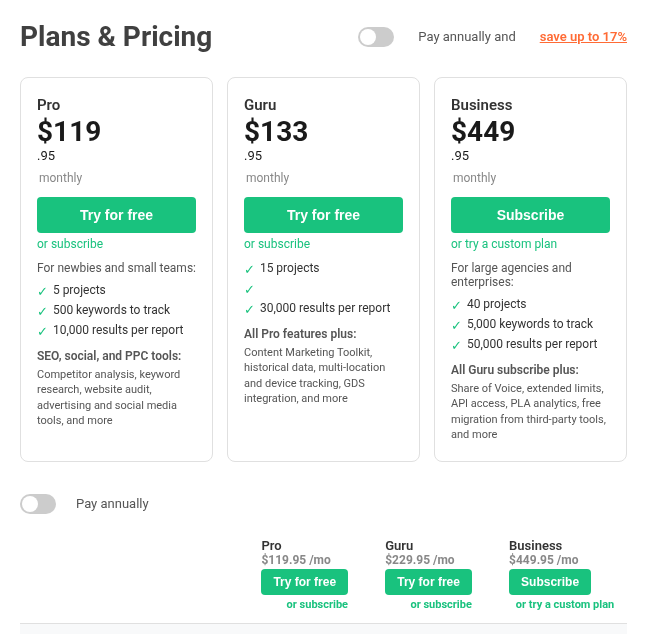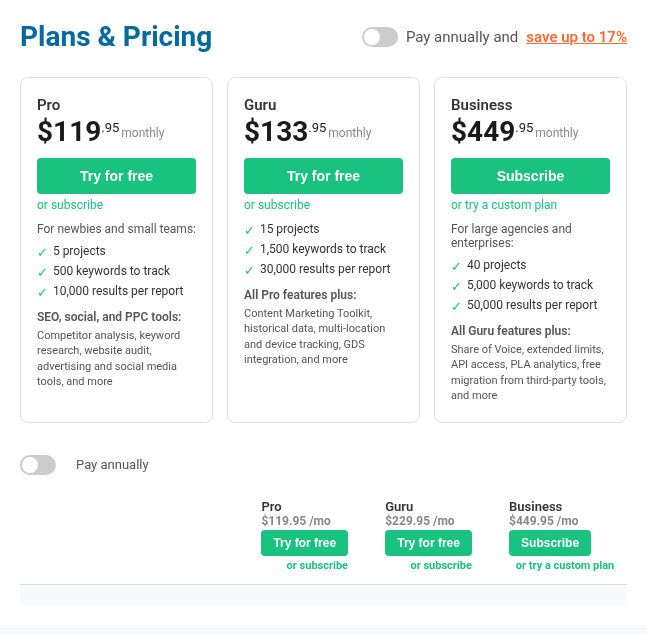--- a/index.html
+++ b/index.html
@@ -1,31 +1,31 @@
 <!DOCTYPE html>
 <html><head>
   <meta charset="utf-8">
   <style>
     * { box-sizing: border-box; margin: 0; padding: 0; }
     body { font-family: -apple-system, BlinkMacSystemFont, 'Segoe UI', Roboto, sans-serif; background: #f8f9fa; color: #333; font-size: 14px; }
     .page { max-width: 647px; margin: 0 auto; padding: 20px; background: #fff; }
 
     
     .page-header { display: flex; align-items: center; justify-content: space-between; margin-bottom: 24px; }
-    .page-title { font-size: 28px; font-weight: 700; color: #0369a1; }
-    .annual-toggle-wrap { display: flex; align-items: center; gap: 8px; font-size: 15px; color: #555; }
+    .page-title { font-size: 28px; font-weight: 700; color: #404040; }
+    .annual-toggle-wrap { display: flex; align-items: center; gap: 24px; font-size: 13px; color: #555; }
     .toggle-switch { width: 36px; height: 20px; background: #ccc; border-radius: 10px; position: relative; cursor: pointer; }
     .toggle-knob { width: 16px; height: 16px; background: #fff; border-radius: 50%; position: absolute; top: 2px; left: 2px; transition: left 0.2s; }
     .save-text { color: #ff6b35; font-weight: 600; text-decoration: underline; }
 
     
     .pricing-cards { display: flex; gap: 14px; margin-bottom: 32px; }
     .pricing-card { flex: 1; border: 1px solid #e0e0e0; border-radius: 8px; padding: 18px 16px; background: #fff; }
     .card-plan-name { font-size: 15px; font-weight: 600; color: #333; margin-bottom: 4px; }
-    .card-price { display: flex; align-items: flex-start; margin-bottom: 2px; }
+    .card-price { display: flex; align-items: flex-start; margin-bottom: 2px; flex-direction: column; }
     .price-dollar { font-size: 28px; font-weight: 700; color: #1a1a1a; line-height: 1; }
     .price-cents { font-size: 13px; font-weight: 400; color: #1a1a1a; margin-top: 2px; }
     .price-period { font-size: 12px; color: #888; margin-left: 2px; margin-top: 8px; }
     .btn-try { display: block; width: 100%; background: #19c27e; color: #fff; border: none; border-radius: 4px; padding: 10px; font-size: 14px; font-weight: 600; cursor: pointer; text-align: center; margin: 12px 0 4px; }
     .btn-subscribe { display: block; width: 100%; background: #19c27e; color: #fff; border: none; border-radius: 4px; padding: 10px; font-size: 14px; font-weight: 600; cursor: pointer; text-align: center; margin: 12px 0 4px; }
     .or-subscribe { font-size: 12px; color: #19c27e; margin-bottom: 10px; cursor: pointer; }
     .card-desc { font-size: 12px; color: #555; margin-bottom: 8px; }
     .feature-list { list-style: none; margin-bottom: 10px; }
     .feature-list li { font-size: 12px; color: #333; display: flex; align-items: flex-start; gap: 5px; margin-bottom: 4px; }
     .check-icon { color: #19c27e; font-size: 13px; flex-shrink: 0; margin-top: 1px; }
@@ -106,21 +106,20 @@
       </div>
       <button class="btn-try">Try for free</button>
       <div class="or-subscribe">or subscribe</div>
       <ul class="feature-list">
         <li>
             <span class="check-icon">✓</span>
             <span>15 projects</span>
           </li>
         <li>
             <span class="check-icon">✓</span>
-            <span>1,500 keywords to track</span>
           </li>
         <li>
             <span class="check-icon">✓</span>
             <span>30,000 results per report</span>
           </li>
       </ul>
       <div class="card-extra-title">All Pro features plus:</div>
       <div class="card-extra-text">Content Marketing Toolkit, historical data, multi-location and device tracking, GDS integration, and more</div>
     </div>
 
@@ -141,21 +140,21 @@
           </li>
         <li>
             <span class="check-icon">✓</span>
             <span>5,000 keywords to track</span>
           </li>
         <li>
             <span class="check-icon">✓</span>
             <span>50,000 results per report</span>
           </li>
       </ul>
-      <div class="card-extra-title">All Guru features plus:</div>
+      <div class="card-extra-title">All Guru subscribe plus:</div>
       <div class="card-extra-text">Share of Voice, extended limits, API access, PLA analytics, free migration from third-party tools, and more</div>
     </div>
 
   </div>
 
   <div class="compare-section">
     <div class="compare-toggle-wrap">
       <div class="toggle-switch">
         <div class="toggle-knob"></div>
       </div>

